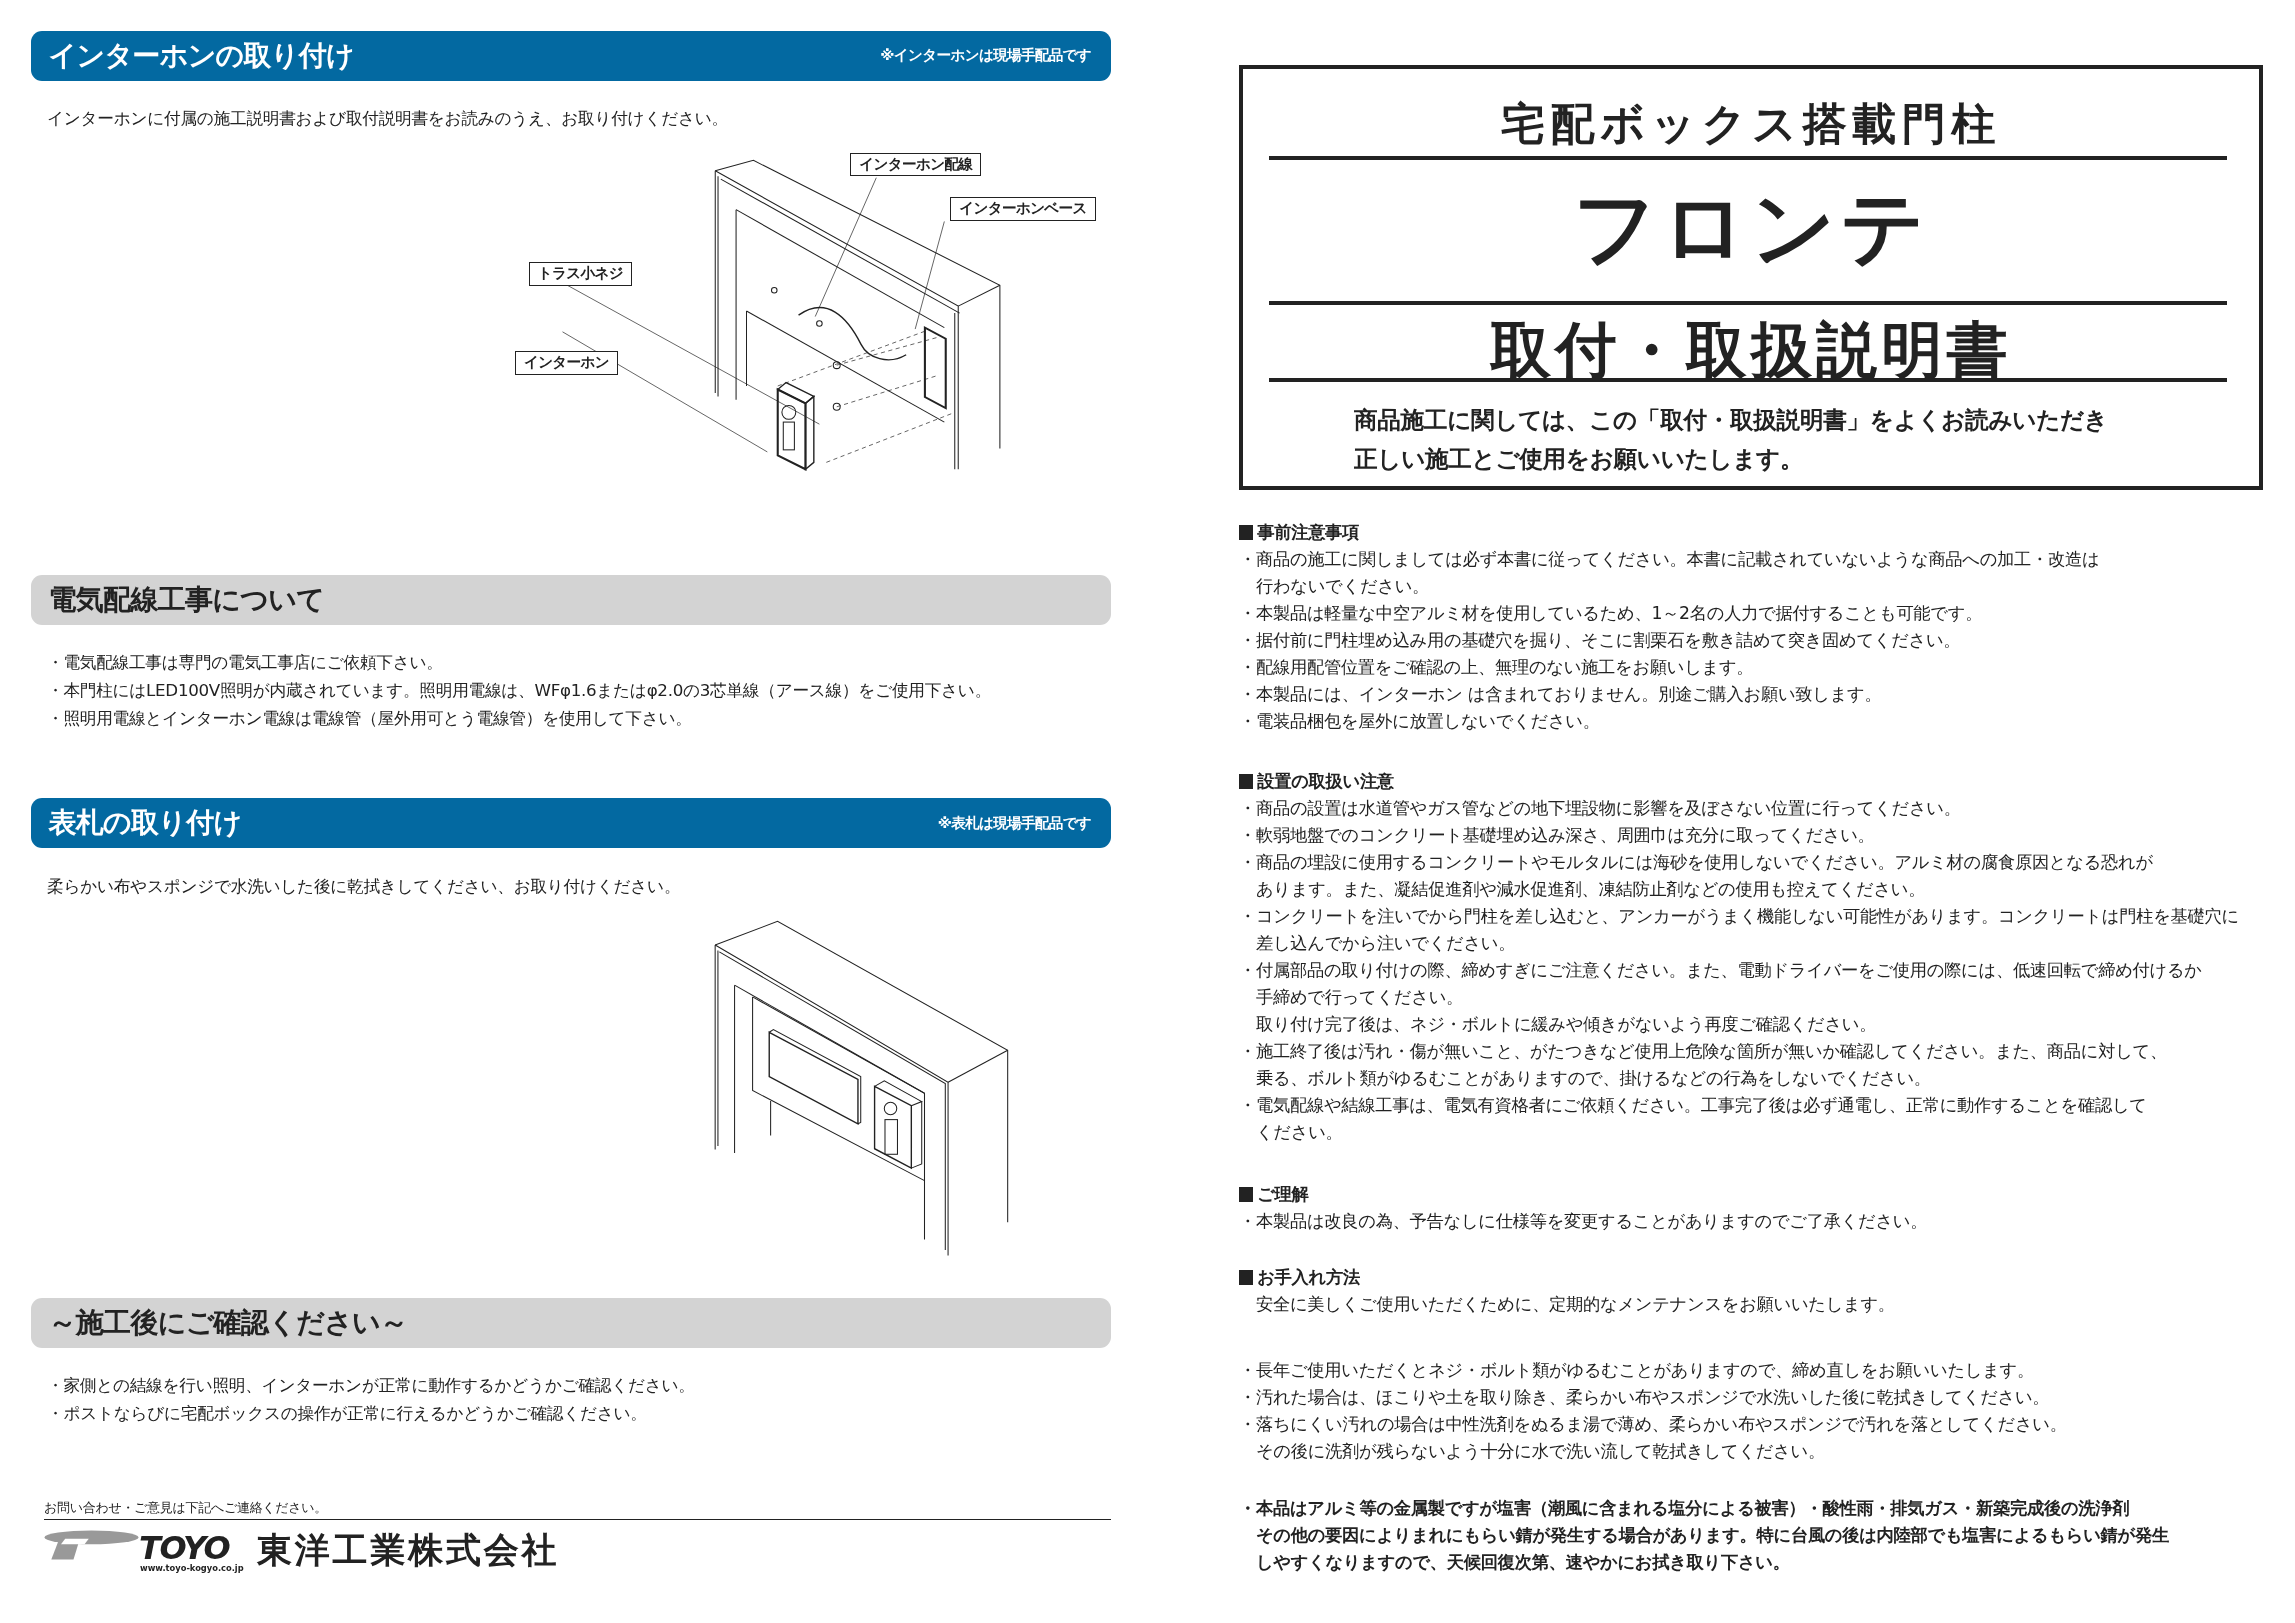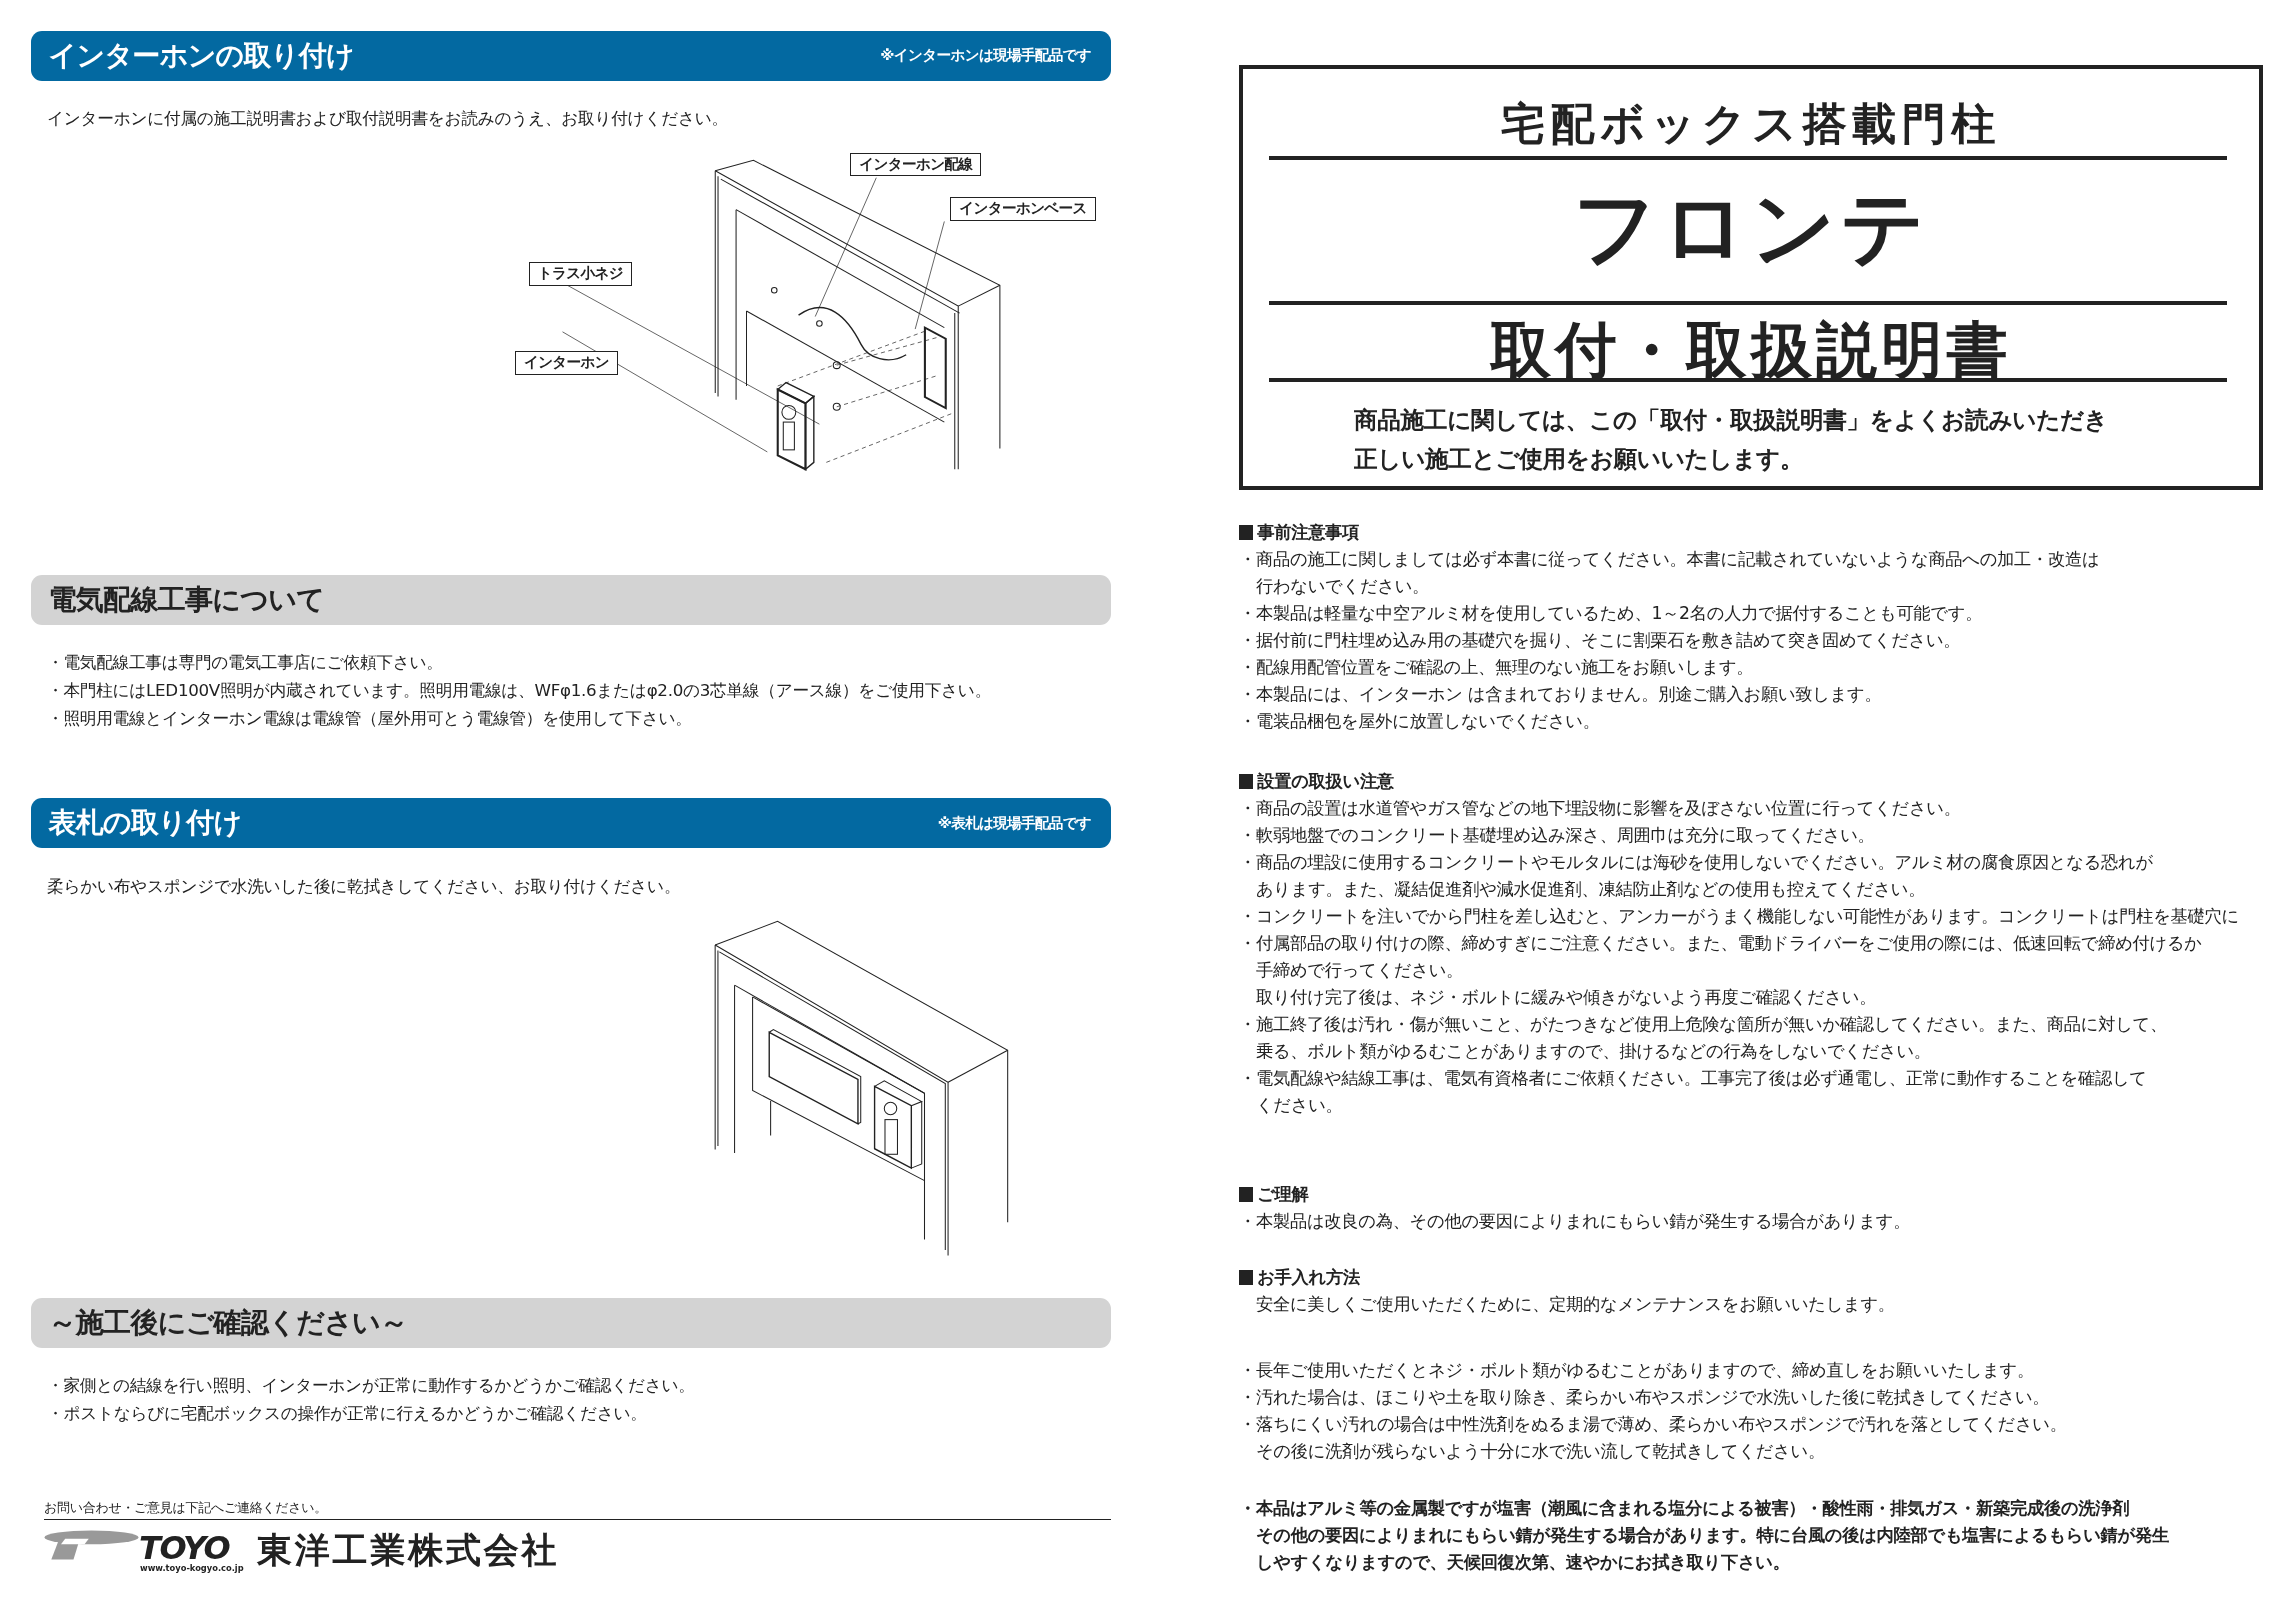--- a/index.html
+++ b/index.html
@@ -198,35 +198,36 @@
 <div class="notes" style="top:768px;">
   <div class="h l">
       <span class="sq"></span>
       <span>設置の取扱い注意</span>
     </div>
   <div class="l">・商品の設置は水道管やガス管などの地下埋設物に影響を及ぼさない位置に行ってください。</div>
   <div class="l">・軟弱地盤でのコンクリート基礎埋め込み深さ、周囲巾は充分に取ってください。</div>
   <div class="l">・商品の埋設に使用するコンクリートやモルタルには海砂を使用しないでください。アルミ材の腐食原因となる恐れが</div>
   <div class="l">　あります。また、凝結促進剤や減水促進剤、凍結防止剤などの使用も控えてください。</div>
   <div class="l">・コンクリートを注いでから門柱を差し込むと、アンカーがうまく機能しない可能性があります。コンクリートは門柱を基礎穴に</div>
+  <div class="l">　差し込んでから注いでください。</div>
   <div class="l">・付属部品の取り付けの際、締めすぎにご注意ください。また、電動ドライバーをご使用の際には、低速回転で締め付けるか</div>
   <div class="l">　手締めで行ってください。</div>
   <div class="l">　取り付け完了後は、ネジ・ボルトに緩みや傾きがないよう再度ご確認ください。</div>
   <div class="l">・施工終了後は汚れ・傷が無いこと、がたつきなど使用上危険な箇所が無いか確認してください。また、商品に対して、</div>
   <div class="l">　乗る、ボルト類がゆるむことがありますので、掛けるなどの行為をしないでください。</div>
   <div class="l">・電気配線や結線工事は、電気有資格者にご依頼ください。工事完了後は必ず通電し、正常に動作することを確認して</div>
   <div class="l">　ください。</div>
 </div>
 
 <div class="notes" style="top:1181px;">
   <div class="h l">
       <span class="sq"></span>
       <span>ご理解</span>
     </div>
-  <div class="l">・本製品は改良の為、その他の要因によりまれにもらい錆が発生する場合があります。</div>
+  <div class="l">・本製品は改良の為、予告なしに仕様等を変更することがありますのでご了承ください。</div>
 </div>
 
 <div class="notes" style="top:1264px;">
   <div class="h l">
       <span class="sq"></span>
       <span>お手入れ方法</span>
     </div>
   <div class="l">　安全に美しくご使用いただくために、定期的なメンテナンスをお願いいたします。</div>
 </div>
 <div class="notes" style="top:1357px;">

